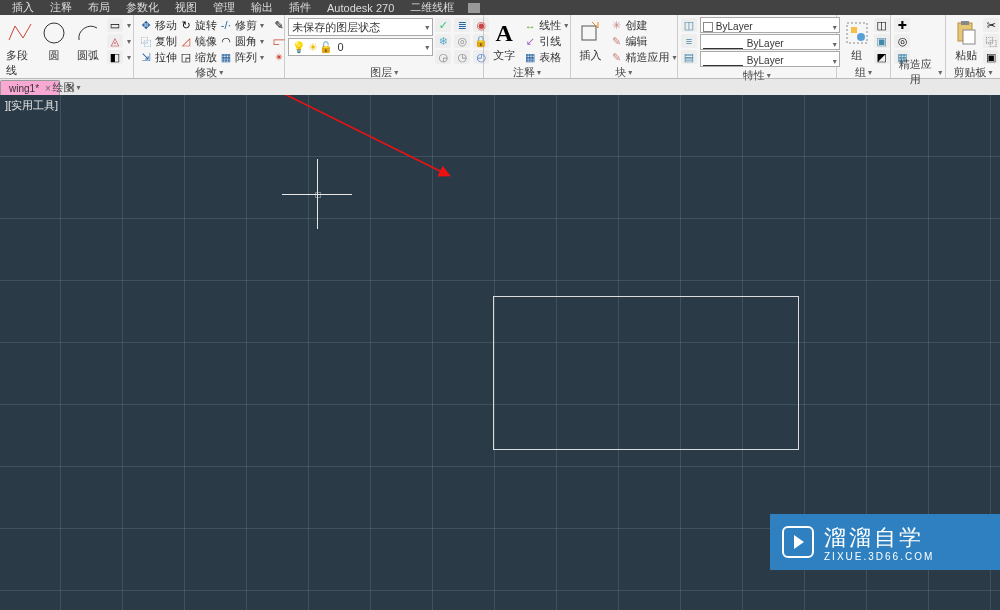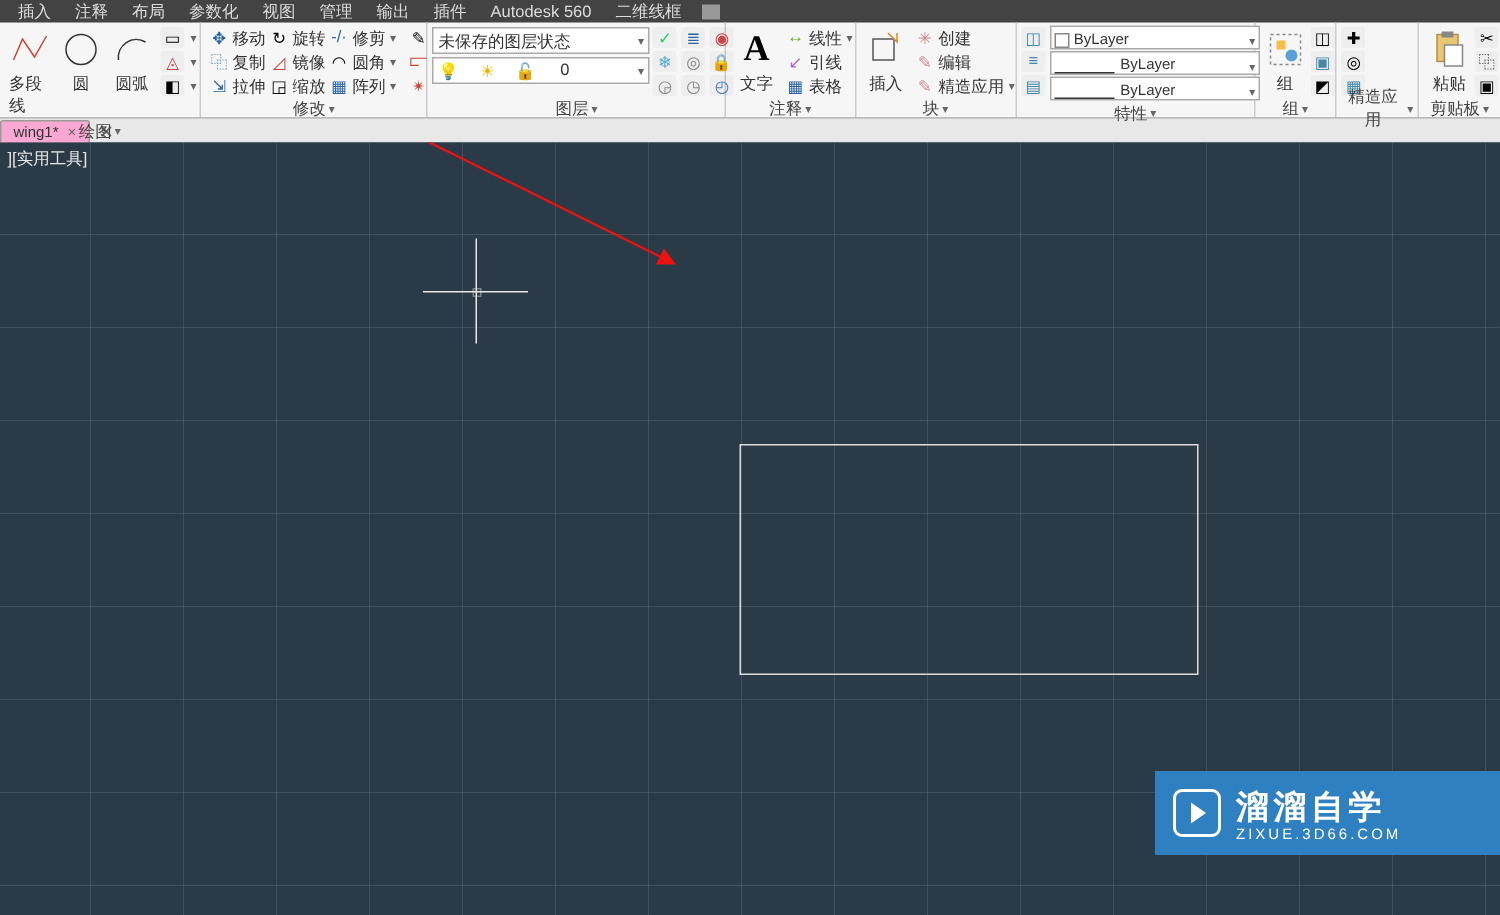--- a/index.html
+++ b/index.html
@@ -126,21 +126,20 @@
   width: 145px;
   height: 18px;
   background: #fff;
   border: 1px solid #aaa;
   display: flex;
   align-items: center;
   padding: 0 3px;
   margin: 1px 0;
   font-size: 11px;
   color: #333;
-  gap: 12px;
 }
 .layer-select .dd { margin-left: auto; }
 
 .props-select {
   width: 140px;
   height: 16px;
   background: #fff;
   border: 1px solid #aaa;
   display: flex;
   align-items: flex-end;
@@ -265,36 +264,36 @@
   border-left: 10px solid #fff;
   border-top: 7px solid transparent;
   border-bottom: 7px solid transparent;
   margin-left: 2px;
 }
 .watermark .wm-text {
   display: flex;
   flex-direction: column;
   color: #fff;
 }
-.watermark .wm-line1 { font-size: 22px; font-weight: bold; letter-spacing: 3px; }
+.watermark .wm-line1 { font-size: 22px; font-weight: normal; letter-spacing: 3px; }
 .watermark .wm-line2 { font-size: 10px; letter-spacing: 2px; margin-top: -2px; }
 </style>
 </head>
 <body>
 
 <div class="menubar">
   <span class="menu-item">插入</span>
   <span class="menu-item">注释</span>
   <span class="menu-item">布局</span>
   <span class="menu-item">参数化</span>
   <span class="menu-item">视图</span>
   <span class="menu-item">管理</span>
   <span class="menu-item">输出</span>
   <span class="menu-item">插件</span>
-  <span class="menu-item autodesk">Autodesk 560</span>
+  <span class="menu-item autodesk">Autodesk 270</span>
   <span class="menu-item">二维线框</span>
   <span class="mini-icon"></span>
 </div>
 
 <div class="ribbon">
 
   <div class="panel">
     <div class="panel-body">
       <div class="big-tool">
         <div class="icon-box">

